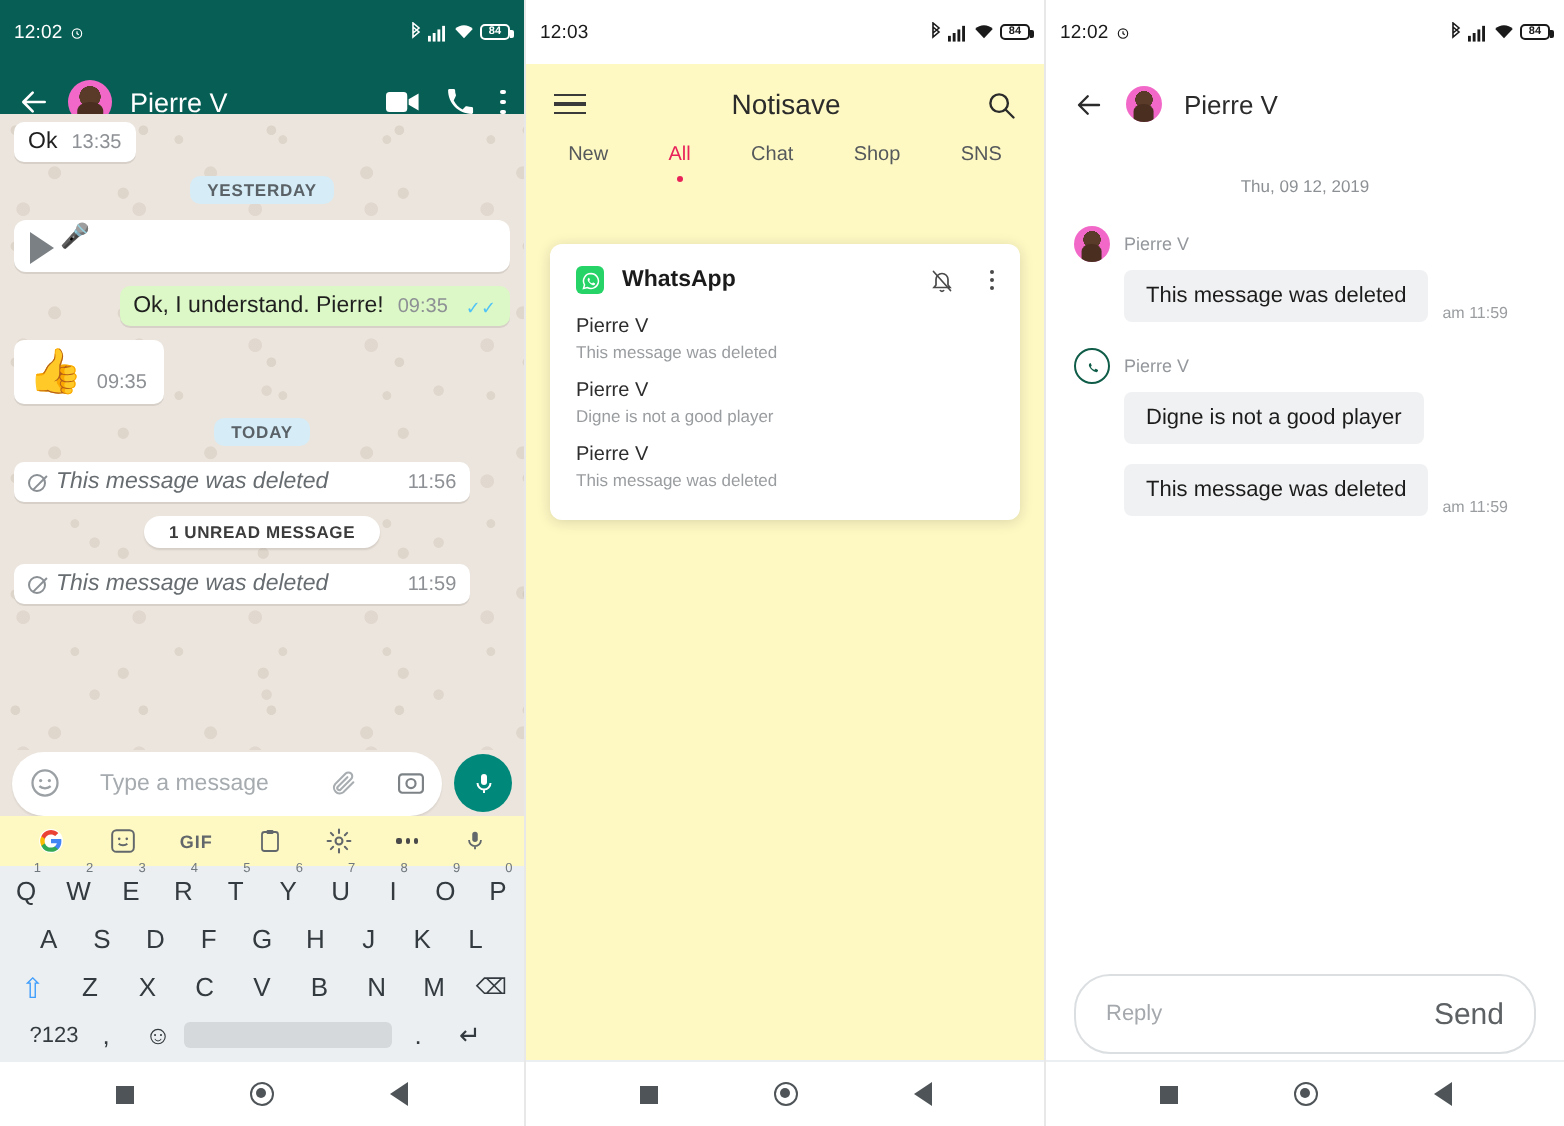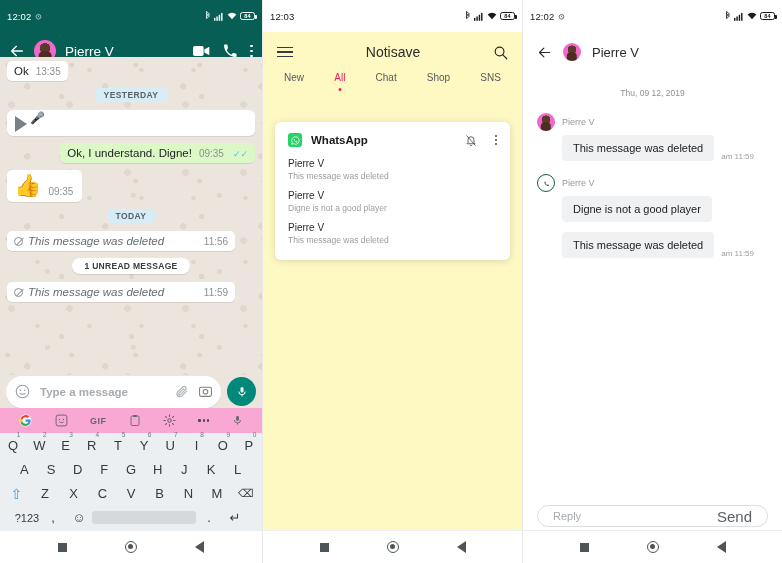--- a/index.html
+++ b/index.html
@@ -122,37 +122,36 @@
   }
   .thumb { font-size:22px; line-height:1; }
 
   
   .composer {
     position:absolute; left:0; right:0; bottom:155px; height:33px;
     display:flex; align-items:center; padding:0 6px; gap:6px;
   }
   .composer-field {
     flex:1; background:#fff; border-radius:17px; height:32px;
-    display:flex; align-items:center; padding:0 9px; gap:10px;
+    display:flex; align-items:center; padding:0 9px; gap:20px;
     box-shadow:0 1px 1px rgba(0,0,0,.08);
-    font-weight:bold;
   }
   .composer-field .ph { flex:1; color:#a6abaf; font-size:11.5px; }
   .mic-btn {
     width:29px; height:29px; border-radius:50%; background:#00897b;
     display:flex; align-items:center; justify-content:center; flex:none;
   }
 
   
   .kb {
     position:absolute; left:0; right:0; bottom:33px; height:122px;
     background:#eceff1; display:flex; flex-direction:column;
   }
   .kb-top {
-    height:25px; background:#f9a8d4; display:flex; align-items:center;
+    height:25px; background:#fef9c3; display:flex; align-items:center;
     justify-content:space-around; padding:0 8px; color:#62676b;
   }
   .kb-row { flex:1; display:flex; align-items:center; justify-content:center; gap:0; }
   .key {
     flex:1; text-align:center; font-size:13px; color:#333b40;
     position:relative; font-weight:400;
   }
   .key sup { position:absolute; top:-7px; right:22%; font-size:6.5px; color:#70787d; }
   .kb-row.r2 { padding:0 11px; }
   .kb-row.r3 { padding:0 2px; }
@@ -241,21 +240,21 @@
   .d-time { font-size:8px; color:#9a9da0; white-space:nowrap; }
   .wa-ring {
     width:18px; height:18px; border-radius:50%; border:1.5px solid #0f5d48;
     display:flex; align-items:center; justify-content:center; flex:none;
     background:#fff;
   }
   .reply-bar {
     position:absolute; left:0; right:0; bottom:36px; padding:0 14px;
   }
   .reply-field {
-    border:1px solid #dcdfe1; border-radius:18px; height:22px;
+    border:1px solid #dcdfe1; border-radius:18px; height:40px;
     display:flex; align-items:center; padding:0 15px; justify-content:space-between;
   }
   .reply-ph { font-size:11px; color:#a5a9ad; }
   .reply-send { font-size:15px; color:#5d6164; }
 </style>
 </head>
 <body>
 
 <div class="screens">
 
@@ -326,21 +325,21 @@
           <span class="play-tri"></span>
           <span class="voice-av">
             <span class="avatar" style="width:28px;height:28px;"></span>
             <span class="mic-badge">🎤</span>
           </span>
         </div>
       </div>
 
       <div class="row right">
         <div class="bubble-out">
-          <span>Ok, I understand. Digne!</span>
+          <span>Ok, I understand. Pierre!</span>
           <span class="time">09:35</span>
           <span class="tick">✓✓</span>
         </div>
       </div>
 
       <div class="row">
         <div class="bubble-in" style="padding:5px 9px 5px 7px;">
           <span class="thumb">👍</span>
           <span class="time">09:35</span>
         </div>

